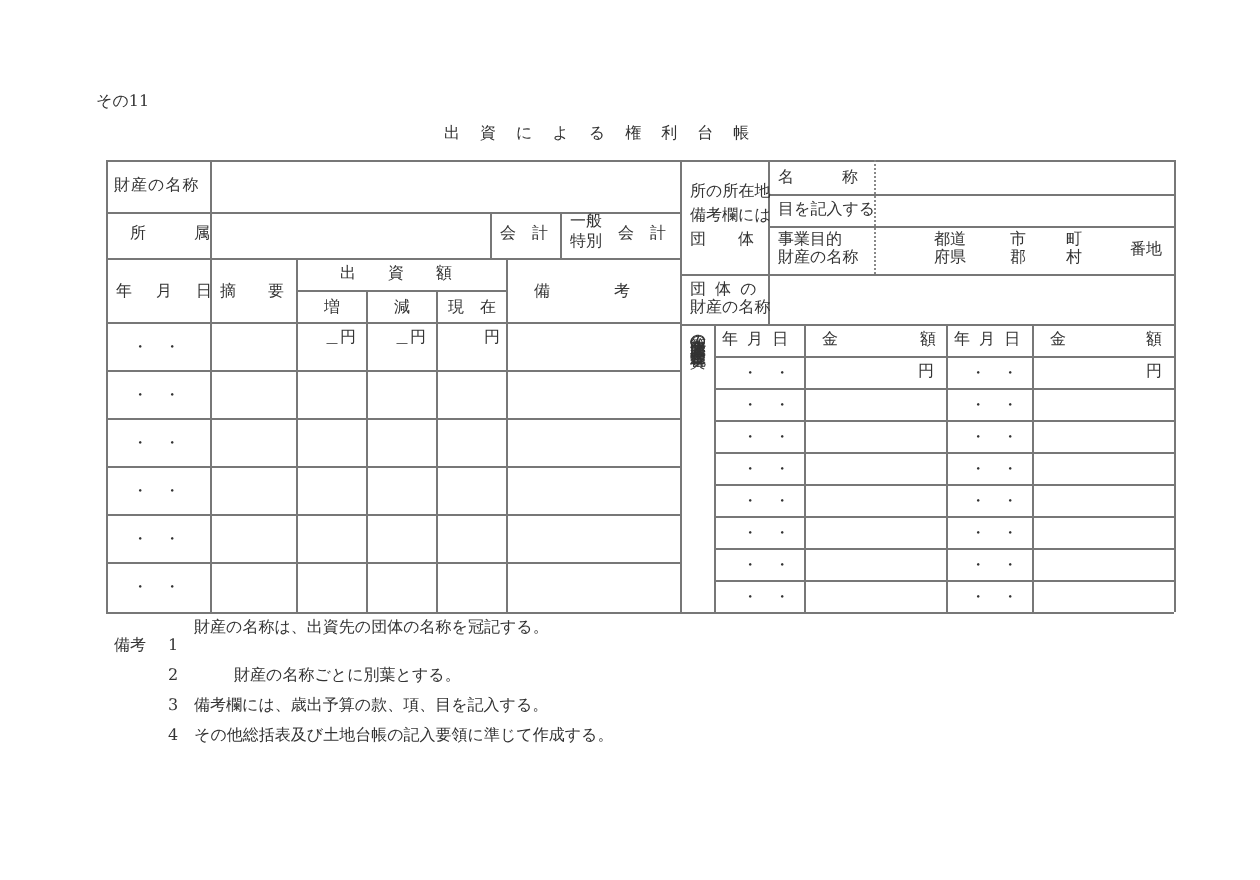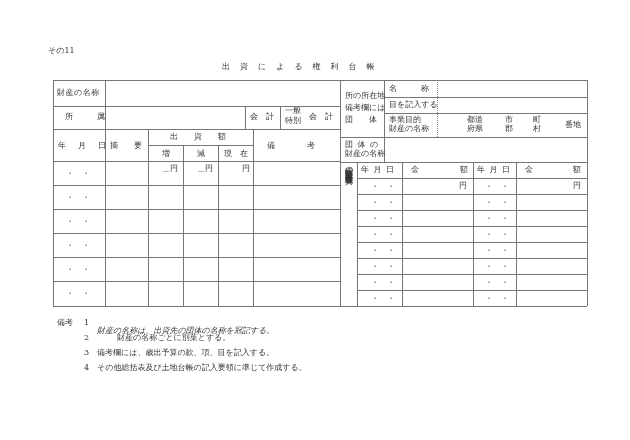--- a/index.html
+++ b/index.html
@@ -215,20 +215,20 @@
       <div class="cell-hit" style="left:403px;top:291px;width:69px;height:15px;"></div>
       <div class="cell-hit" style="left:474px;top:291px;width:41px;height:15px;"></div>
       <div class="cell-hit" style="left:517px;top:291px;width:69px;height:15px;"></div>
     </div>
 
 </div>
 
 <div class="t" style="left:57px;top:319px;">備考</div>
 <div id="notes-list">
     <div class="t" style="left:84px;top:319px;">1</div>
-    <div class="t" style="left:97px;top:327px;font-style:italic;">財産の名称は、出資先の団体の名称を冠記する。</div>
+    <div class="t" style="left:97px;top:310px;">財産の名称は、出資先の団体の名称を冠記する。</div>
     <div class="t" style="left:84px;top:334px;">2</div>
     <div class="t" style="left:97px;top:334px;padding-left:20px;">財産の名称ごとに別葉とする。</div>
     <div class="t" style="left:84px;top:349px;">3</div>
     <div class="t" style="left:97px;top:349px;">備考欄には、歳出予算の款、項、目を記入する。</div>
     <div class="t" style="left:84px;top:364px;">4</div>
     <div class="t" style="left:97px;top:364px;">その他総括表及び土地台帳の記入要領に準じて作成する。</div>
   </div>
 
 </body></html>

